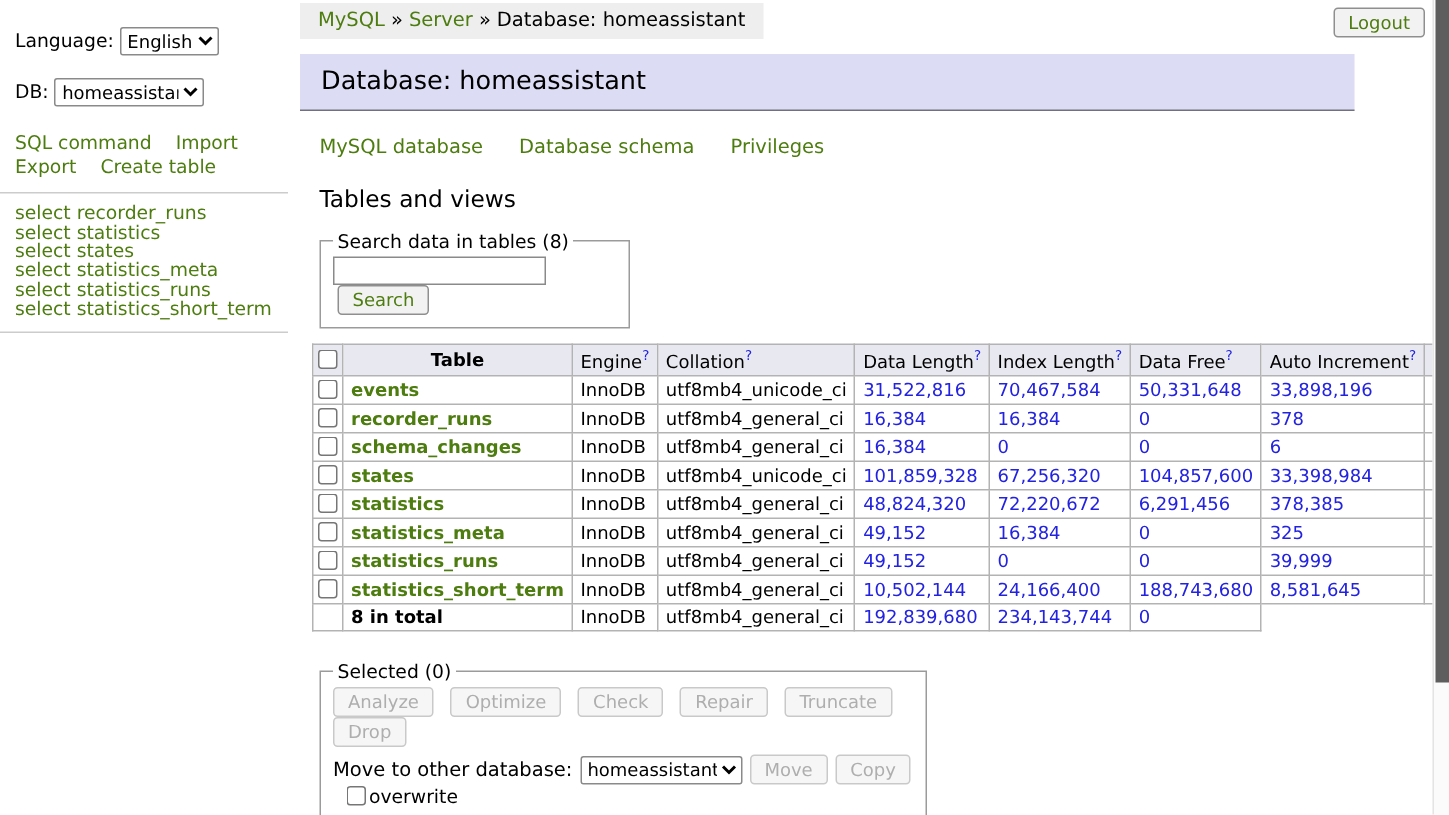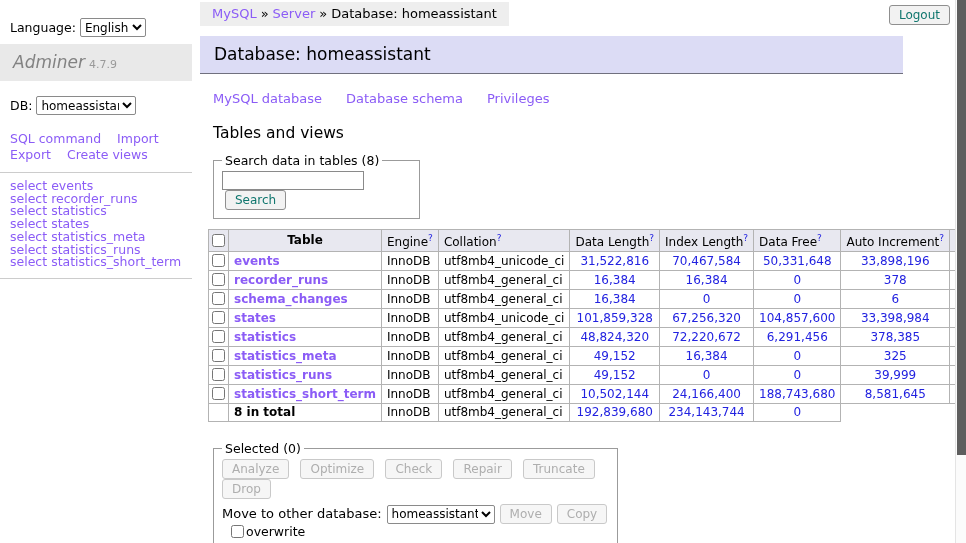--- a/index.html
+++ b/index.html
@@ -1,40 +1,40 @@
 <!DOCTYPE html>
 <html><head>
 <meta charset="utf-8">
 <style>
   * { margin:0; padding:0; box-sizing:border-box; }
   html,body { width:966px; height:543px; overflow:hidden; background:#fff;
               font-family:"DejaVu Sans", sans-serif; font-size:13px; color:#000; }
 
-  a { color:#8b5cf6; text-decoration:none; cursor:pointer; }
+  a { color:#4d7c0f; text-decoration:none; cursor:pointer; }
 
   
   .sidebar { position:absolute; left:0; top:12px; width:192px; }
   .lang-row { padding:6px 0 0 10px; font-size:12.5px; }
   .lang-row select { margin-left:4px; }
   h1.logo { margin-top:7px; background:#e9e9e9; padding:8px 0 9px 13px;
             font-size:17px; font-weight:normal; font-style:italic; color:#828282; }
   h1.logo .ver { font-size:11px; font-style:normal; color:#9a9a9a; margin-left:4px; }
   .db-row { margin:15px 0 0 10px; font-size:12.5px; }
   .db-row select { margin-left:4px; }
   .side-links { margin:16px 0 0 10px; font-size:12.5px; line-height:16px; }
   .side-links a { margin-right:16px; }
   .sidebar hr { border:none; border-top:1px solid #ccc; margin:9px 0 7px; }
   .table-list { margin:2px 0 0 10px; font-size:12.5px; line-height:12.7px; }
   .table-list .tbl-item { white-space:nowrap; }
 
   select { font-family:inherit; font-size:12px; height:19px; border:1px solid #8a8a8a;
            background:#fff; border-radius:2px; }
   input[type="checkbox"] { width:13px; height:13px; margin:0; vertical-align:-2px; }
   button { font-family:inherit; font-size:12px; padding:2px 9px; background:#f2f2f2;
-           border:1px solid #8f8f8f; border-radius:3px; color:#0f766e; }
+           border:1px solid #8f8f8f; border-radius:3px; color:#4d7c0f; }
   button:disabled { color:#aeaeae; border-color:#c9c9c9; background:#f6f6f6; }
 
   
   .content { position:absolute; left:200px; top:0; width:712px; }
   .breadcrumb { display:inline-block; background:#eee; margin-top:2px;
                 padding:4px 12px 5px 12px; font-size:13px; }
   .breadcrumb .sep { color:#000; margin:0 4px; }
   .logout-btn { position:absolute; top:5px; right:16px; }
 
   h2.page-title { margin-top:10px; width:703px; background:#dcdcf5;
@@ -53,21 +53,21 @@
 
   
   table.tables { margin:10px 0 0 8px; border-collapse:collapse; table-layout:fixed;
                  font-size:12px; }
   .tables th, .tables td { border:1px solid #b3b3b3; padding:2px 5px; height:17px;
                            line-height:13px; overflow:hidden; white-space:nowrap; }
   .tables thead th { background:#e8e8f0; font-weight:normal; text-align:left; }
   .tables thead th.col-table { font-weight:bold; text-align:center; }
   .tables thead th.c-check, .tables td.c-check { text-align:center; padding:2px 3px; }
   sup.help { color:#2222e0; font-size:9px; cursor:pointer; }
-  .tables td.num { text-align:center; color:#2222e0; }
+  .tables td.num { text-align:left; color:#2222e0; }
   .tables a.tbl-link { font-weight:bold; }
   .tables a.num-link { color:#2222e0; }
   tr.total td { color:#000; }
   tr.total .t-label { font-weight:bold; }
   tr.total td.ghost { border:none; }
 
   
   fieldset.selected { margin:19px 0 0 13px; width:405px; }
   .fs-buttons button { margin-right:7px; }
   .move-row { margin-top:5px; font-size:13px; }
@@ -81,33 +81,29 @@
              background:#fbfbfb; border-left:1px solid #e4e4e4; }
   .vthumb { position:absolute; left:1px; top:0; width:10px; height:455px; background:#5e5e5e; }
 </style>
 </head>
 <body>
 
 <div class="sidebar">
   <div class="lang-row">
     <span>Language:</span><select><option>English</option></select>
   </div>
-  <h1 class="logo">
-    <span>Adminer</span><span class="ver">4.7.9</span>
-  </h1>
   <div class="db-row">
     <span>DB:</span><select style="width:100px;"><option>homeassistant</option></select>
   </div>
   <p class="side-links">
     <a>SQL command</a><a>Import</a><br>
-    <a>Export</a><a>Create views</a>
+    <a>Export</a><a>Create table</a>
   </p>
   <hr>
   <div class="table-list">
-      <div class="tbl-item"><a>select</a> <a>events</a></div>
       <div class="tbl-item"><a>select</a> <a>recorder_runs</a></div>
       <div class="tbl-item"><a>select</a> <a>statistics</a></div>
       <div class="tbl-item"><a>select</a> <a>states</a></div>
       <div class="tbl-item"><a>select</a> <a>statistics_meta</a></div>
       <div class="tbl-item"><a>select</a> <a>statistics_runs</a></div>
       <div class="tbl-item"><a>select</a> <a>statistics_short_term</a></div>
     </div>
   <hr>
 </div>
 

